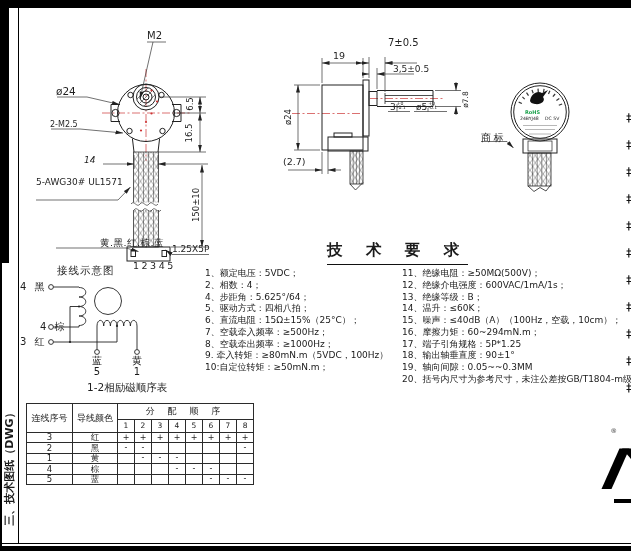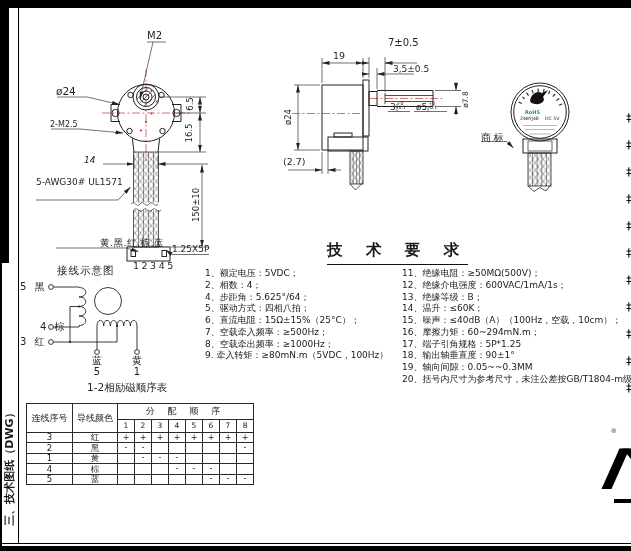--- a/index.html
+++ b/index.html
@@ -308,36 +308,37 @@
   <div class="tech-title" style="left:327px;top:240px;">技 术 要 求</div>
   <div class="techcol" style="left:205px;top:268px;justify-content:center;">
     <div>1、额定电压：5VDC；</div>
     <div>2、相数：4；</div>
     <div>4、步距角：5.625°/64；</div>
     <div>5、驱动方式：四相八拍；</div>
     <div>6、直流电阻：15Ω±15%（25°C）；</div>
     <div>7、空载牵入频率：≥500Hz；</div>
     <div>8、空载牵出频率：≥1000Hz；</div>
     <div>9. 牵入转矩：≥80mN.m（5VDC，100Hz）</div>
+    <div>10:自定位转矩：≥50mN.m；</div>
   </div>
   <div class="techcol" style="left:402px;top:268px;">
     <div>11、绝缘电阻：≥50MΩ(500V)；</div>
     <div>12、绝缘介电强度：600VAC/1mA/1s；</div>
     <div>13、绝缘等级：B；</div>
     <div>14、温升：≤60K；</div>
     <div>15、噪声：≤40dB（A）（100Hz，空载，10cm）；</div>
     <div>16、摩擦力矩：60~294mN.m；</div>
     <div>17、端子引角规格：5P*1.25</div>
     <div>18、输出轴垂直度：90±1°</div>
     <div>19、轴向间隙：0.05~~0.3MM</div>
     <div>20、括号内尺寸为参考尺寸，未注公差按GB/T1804-m级。</div>
   </div>
 
   <div class="lbl" style="left:57px;top:263.5px;font-size:10.5px;letter-spacing:1px;">接线示意图</div>
-  <div class="lbl" style="left:20px;top:280px;font-size:10px;word-spacing:5px;">5 黑</div>
+  <div class="lbl" style="left:20px;top:280px;font-size:10px;word-spacing:5px;">4 黑</div>
   <div class="lbl" style="left:20px;top:320px;font-size:10px;word-spacing:5px;margin-left:20px;">4 棕</div>
   <div class="lbl" style="left:20px;top:335px;font-size:10px;word-spacing:5px;">3 红</div>
   <div class="stack2" style="left:90px;top:356px;width:14px;">
     <div>蓝</div>
     <div>5</div>
   </div>
   <div class="stack2" style="left:130px;top:356px;width:14px;">
     <div>黄</div>
     <div>1</div>
   </div>

